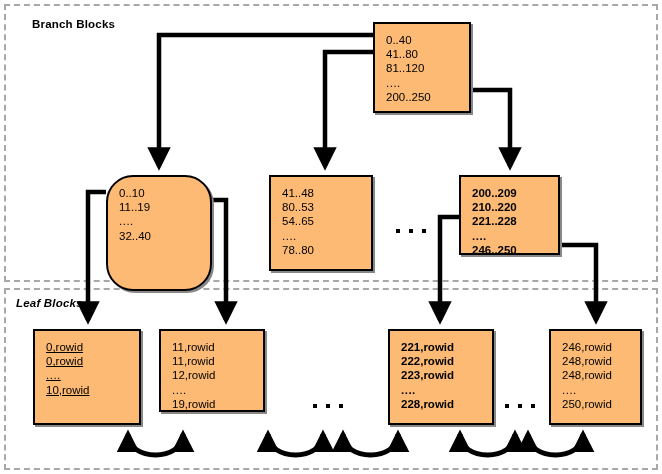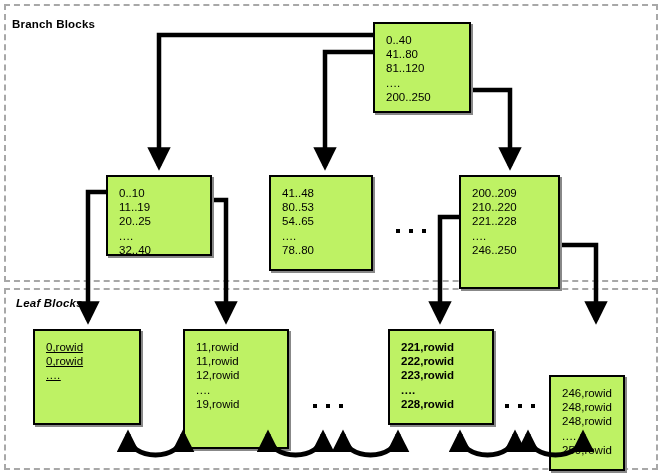--- a/index.html
+++ b/index.html
@@ -27,53 +27,53 @@
   #leaf-region   { left: 4px;  top: 288px; width: 654px; height: 182px; }
 
   .region-label {
     position: absolute;
     font-size: 11.5px;
     font-weight: bold;
     color: #000000;
     letter-spacing: 0.2px;
     white-space: nowrap;
   }
-  #branch-label { left: 12px; top: 18px; }
+  #branch-label { left: 32px; top: 18px; }
   #leaf-label   { left: 16px; top: 297px; font-style: italic; }
 
   
   .node {
     position: absolute;
     box-sizing: border-box;
-    background: #bef264;
+    background: #fdba74;
     border: 2px solid #000000;
     box-shadow: 2px 2px 0 #888888;
     z-index: 5;
   }
   .node-lines {
     padding: 9px 0 0 11px;
     font-size: 11.5px;
     line-height: 14.2px;
     color: #000000;
     white-space: nowrap;
   }
   .node-lines div { height: 14.2px; }
   .ell { letter-spacing: 0.5px; }
 
   
   #node-root   { left: 373px; top: 22px;  width: 98px;  height: 91px; }
   
-  #node-b1 { left: 106px; top: 175px; width: 106px; height: 81px; }
+  #node-b1 { left: 106px; top: 175px; width: 106px; height: 116px; border-radius: 27px; }
   #node-b2 { left: 269px; top: 175px; width: 104px; height: 96px; }
-  #node-b3 { left: 459px; top: 175px; width: 101px; height: 114px; }
+  #node-b3 { left: 459px; top: 175px; width: 101px; height: 80px; font-weight: bold; }
   
   #node-l1 { left: 33px;  top: 329px; width: 108px; height: 96px; text-decoration: underline; }
-  #node-l2 { left: 183px; top: 329px; width: 106px; height: 120px; }
+  #node-l2 { left: 159px; top: 329px; width: 106px; height: 83px; }
   #node-l3 { left: 388px; top: 329px; width: 106px; height: 96px; font-weight: bold; }
-  #node-l4 { left: 549px; top: 329px; width: 76px;  height: 96px; margin-top: 46px; }
+  #node-l4 { left: 549px; top: 329px; width: 93px;  height: 96px; }
 
   
   #wires {
     position: absolute;
     left: 0; top: 0;
     width: 662px; height: 474px;
     z-index: 2;
     pointer-events: none;
   }
   #wires-top {
@@ -145,21 +145,20 @@
       <div>81..120</div>
       <div class="ell">....</div>
       <div>200..250</div>
     </div>
   </div>
 
   <div class="node" id="node-b1">
     <div class="node-lines">
       <div>0..10</div>
       <div>11..19</div>
-      <div>20..25</div>
       <div class="ell">....</div>
       <div>32..40</div>
     </div>
   </div>
 
   <div class="node" id="node-b2">
     <div class="node-lines">
       <div>41..48</div>
       <div>80..53</div>
       <div>54..65</div>
@@ -176,20 +175,21 @@
       <div class="ell">....</div>
       <div>246..250</div>
     </div>
   </div>
 
   <div class="node" id="node-l1">
     <div class="node-lines">
       <div>0,rowid</div>
       <div>0,rowid</div>
       <div class="ell">....</div>
+      <div>10,rowid</div>
     </div>
   </div>
 
   <div class="node" id="node-l2">
     <div class="node-lines">
       <div>11,rowid</div>
       <div>11,rowid</div>
       <div>12,rowid</div>
       <div class="ell">....</div>
       <div>19,rowid</div>

